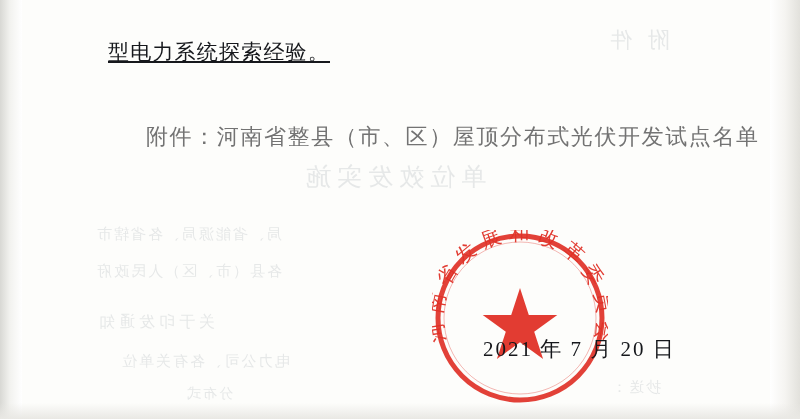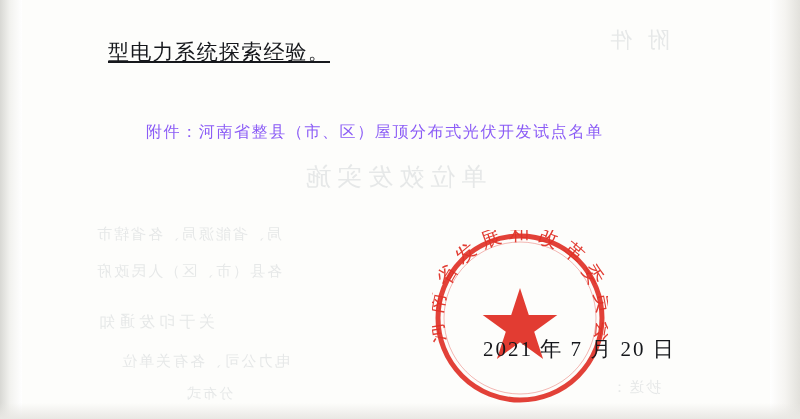--- a/index.html
+++ b/index.html
@@ -68,22 +68,22 @@
     font-size: 21px;
     color: #16181c;
     letter-spacing: 1.2px;
     white-space: nowrap;
     text-decoration: underline;
   }
   .attachment-line {
     position: absolute;
     left: 146px;
     top: 122px;
-    font-size: 16px;
-    color: #8b5cf6;
+    font-size: 22px;
+    color: #737373;
     letter-spacing: 1.6px;
     white-space: nowrap;
   }
   .date-line {
     position: absolute;
     left: 447px;
     top: 335px;
     font-size: 21px;
     color: #15171b;
     letter-spacing: 2px;

